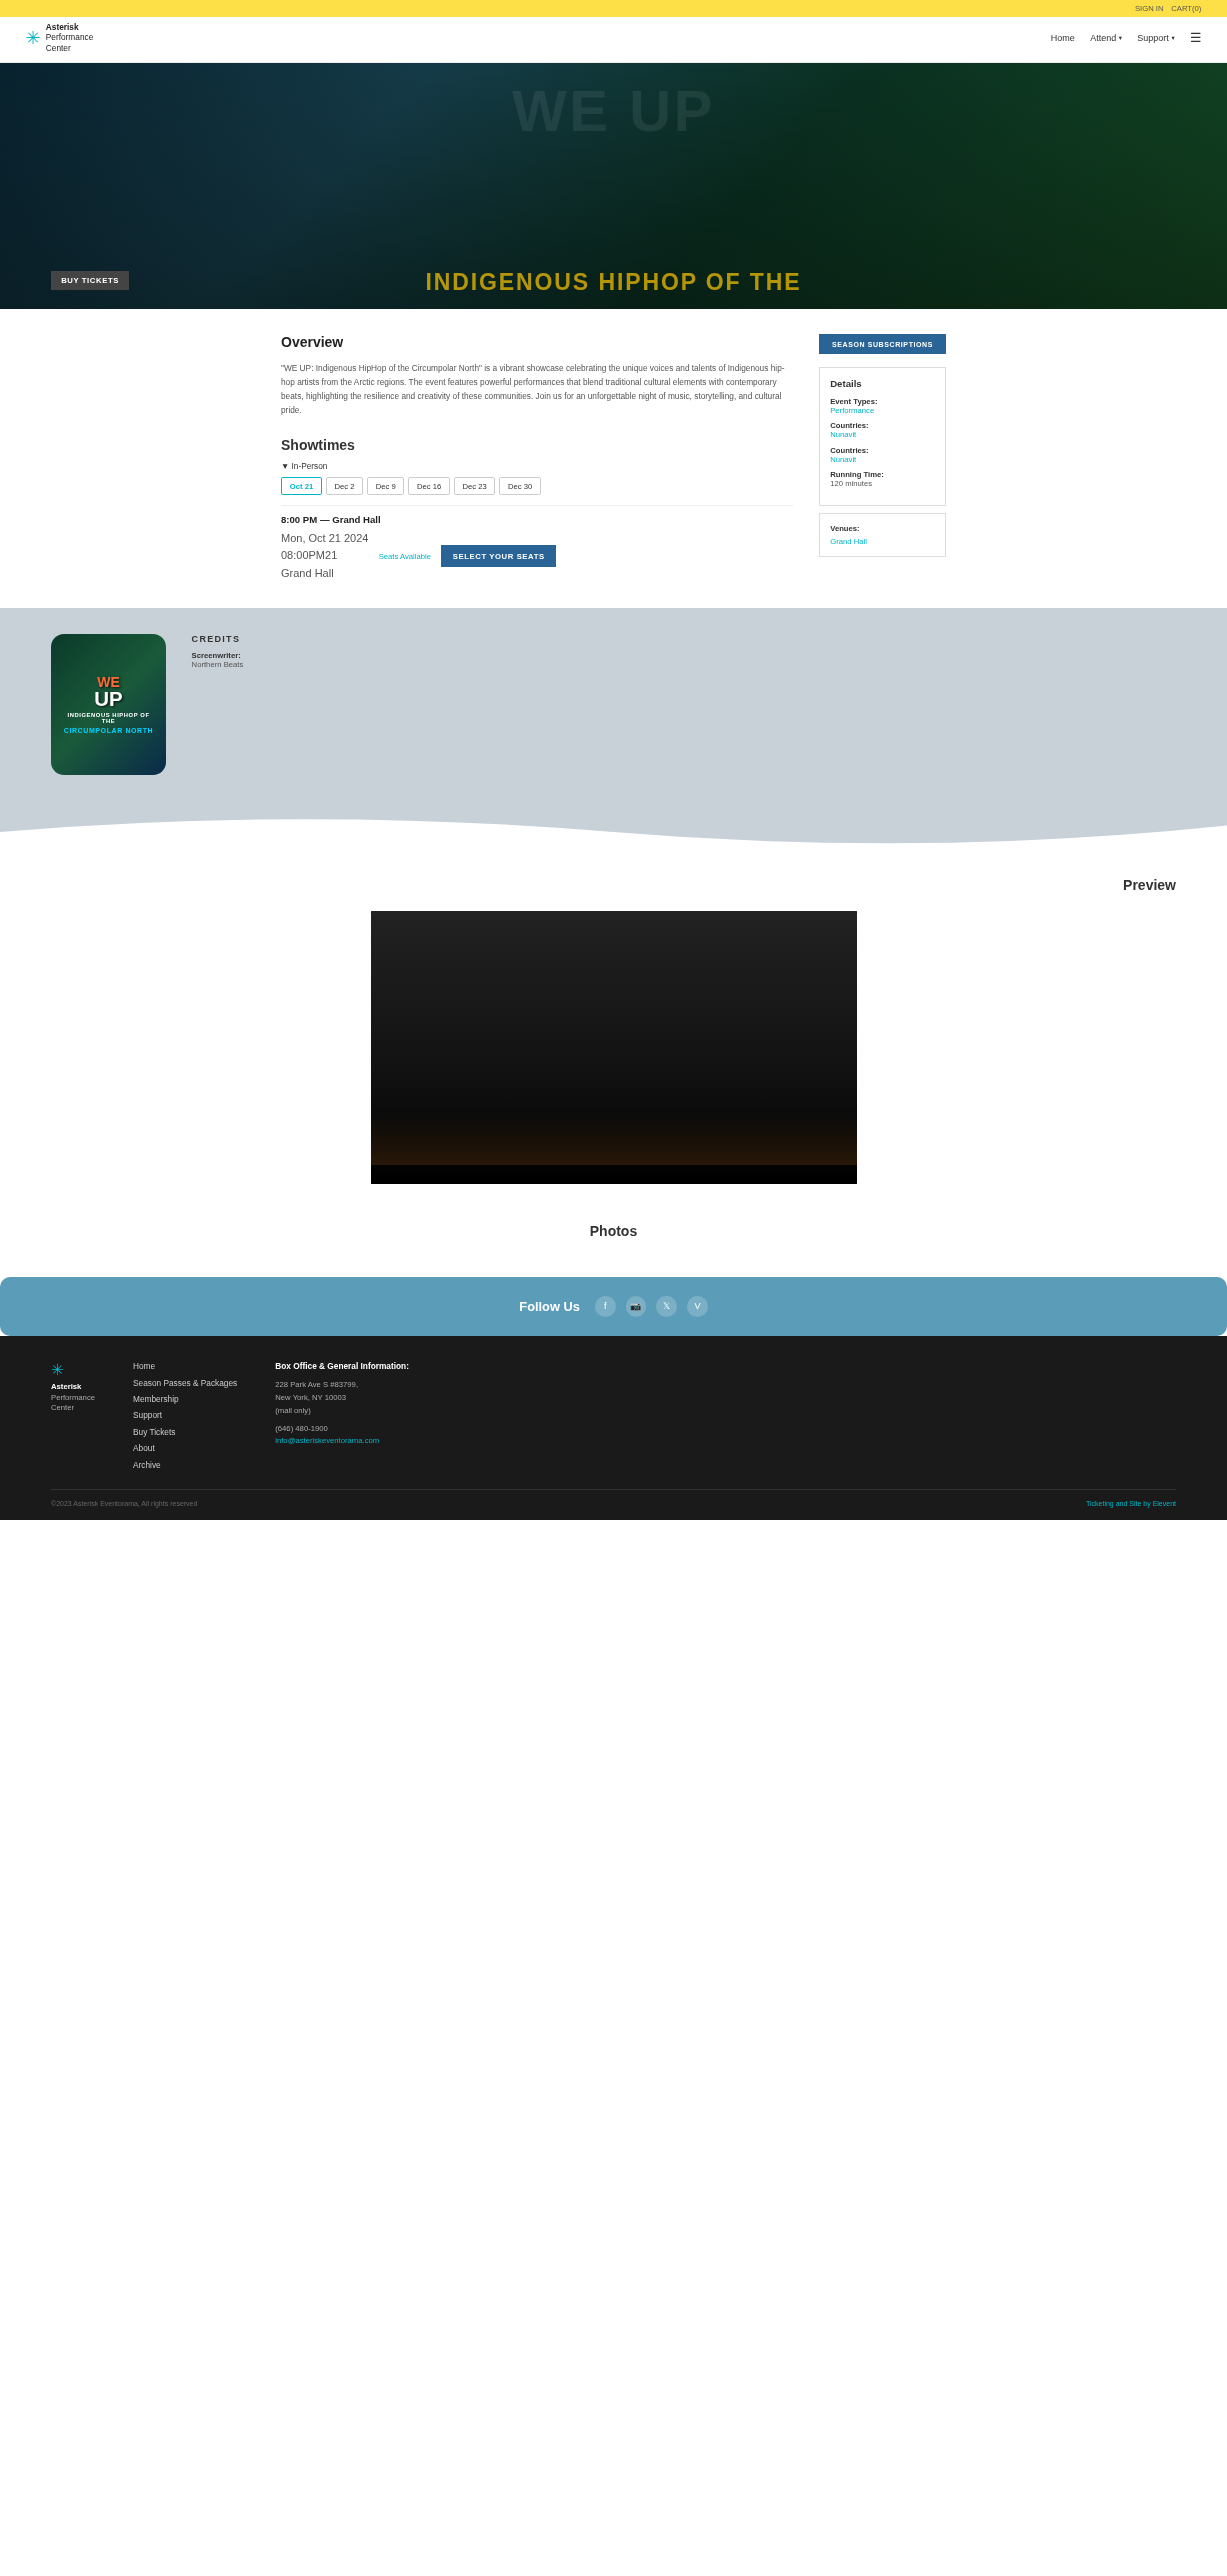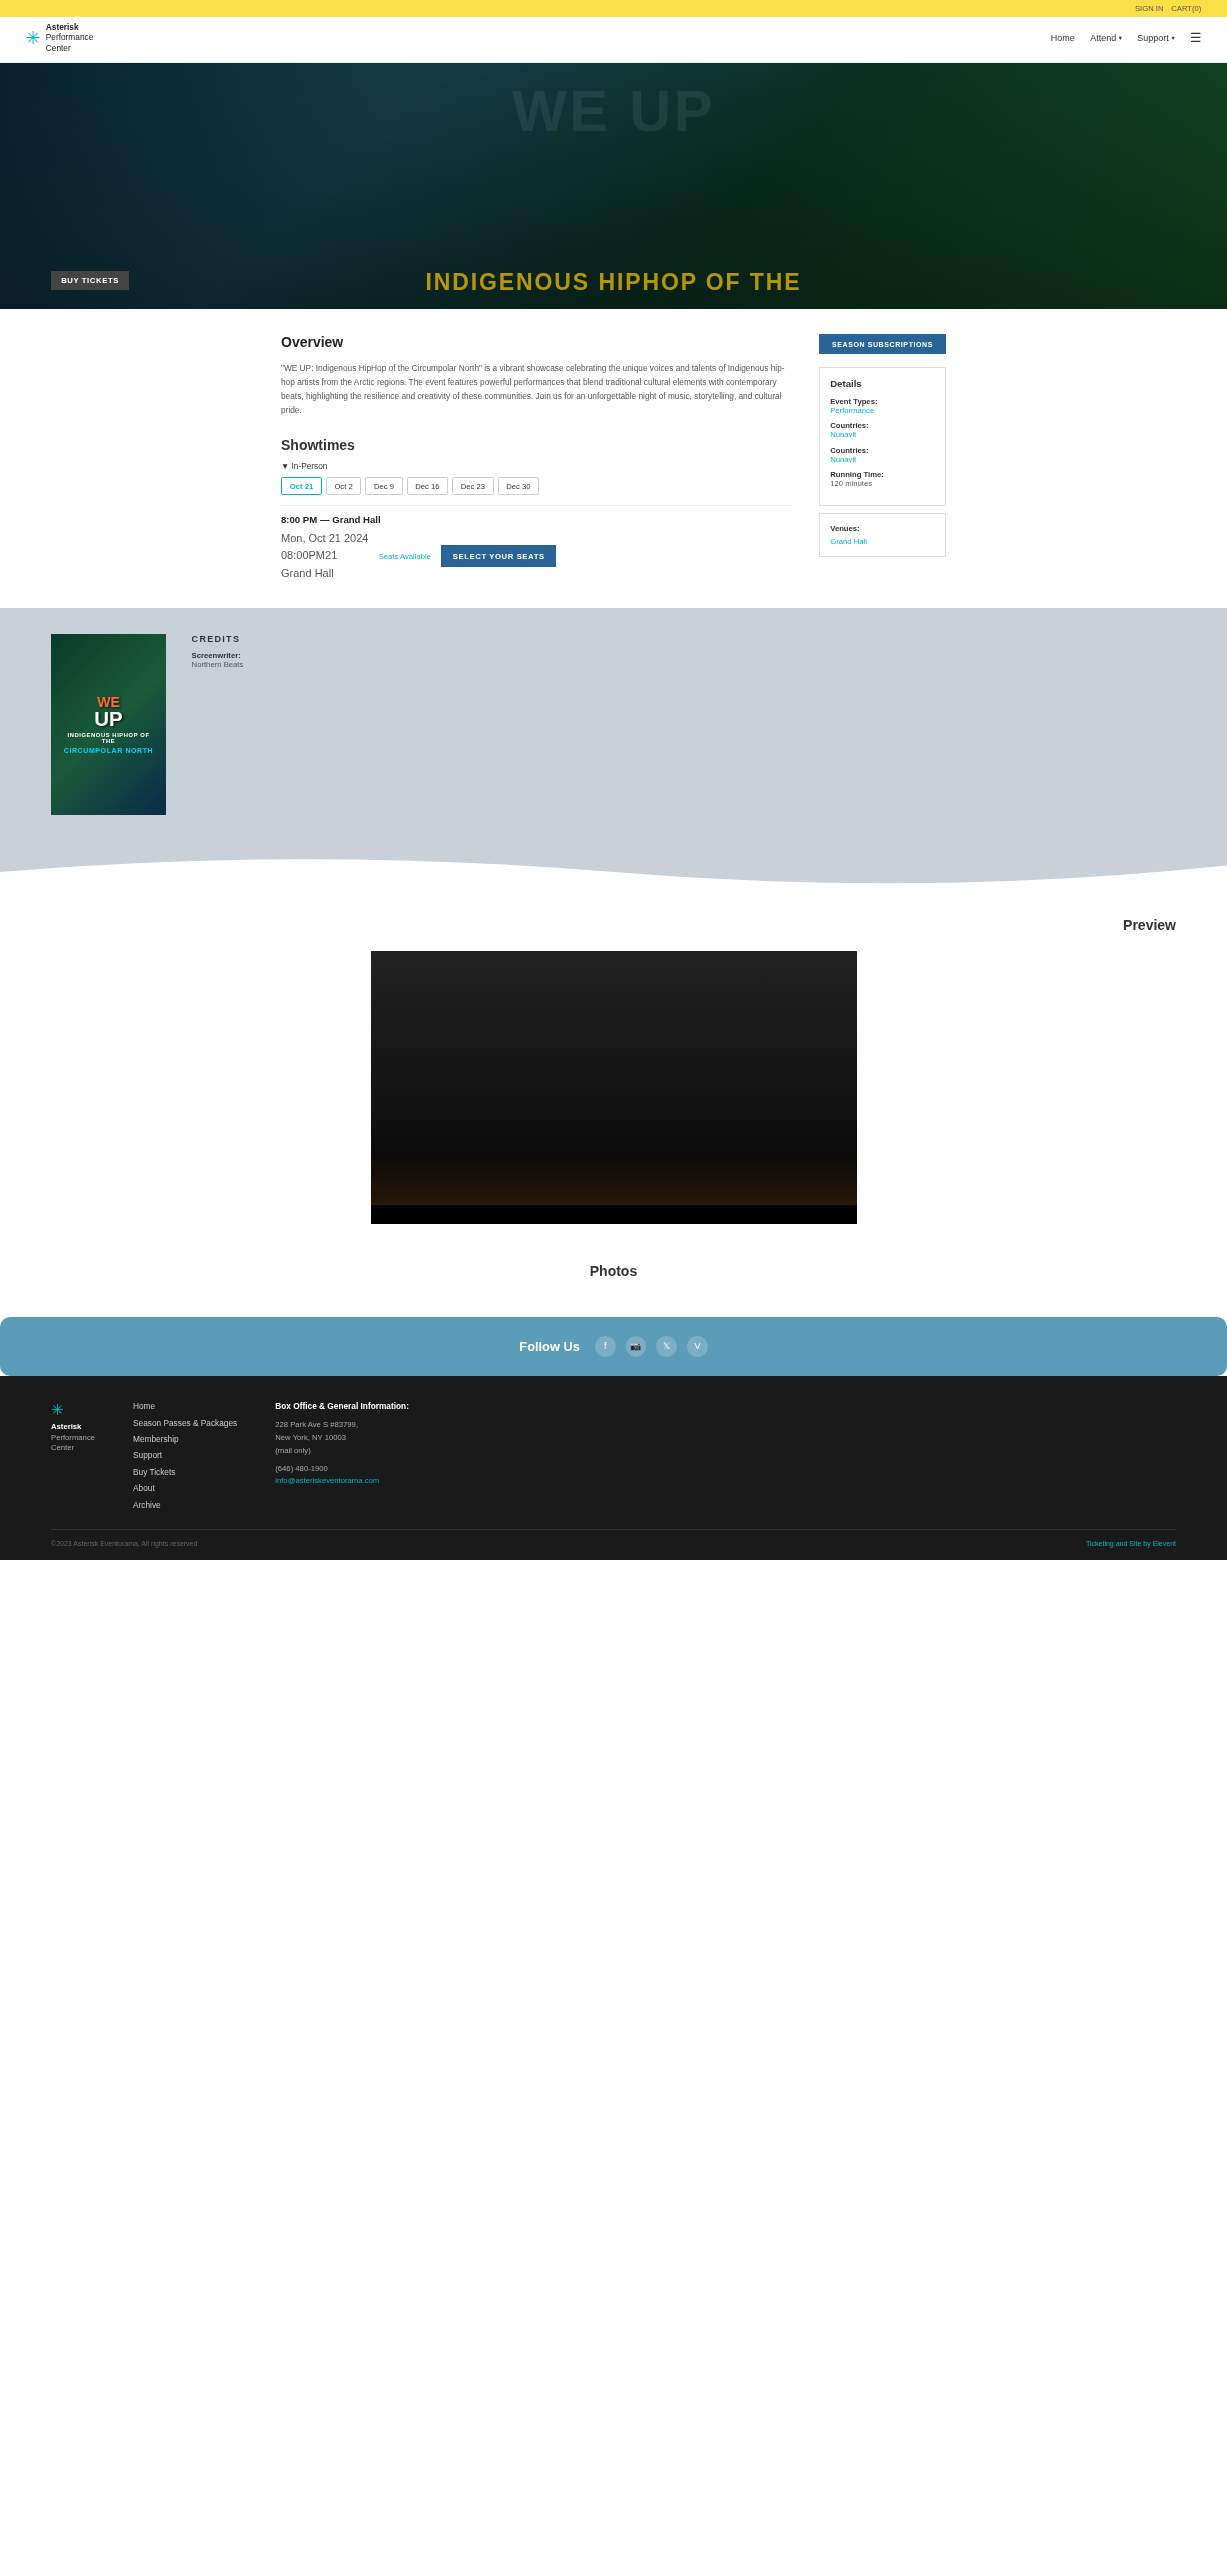--- a/index.html
+++ b/index.html
@@ -101,21 +101,21 @@
     .venues-box { border: 0.6px solid #ddd; padding: 10.2px; margin-top: 7.7px; }
     .venues-box .detail-label { font-size: 7.7px; font-weight: bold; margin-bottom: 3.8px; }
 
     
     .credits-section {
       background: #c8d0d8; padding: 25.6px 51px; display: flex; gap: 25.6px; align-items: flex-start;
     }
     .credits-poster {
       width: 115px; flex-shrink: 0;
       background: linear-gradient(135deg, #0a3a2a, #1a5a3a, #0a2a4a);
-      height: 181px; border-radius: 0; display: flex; align-items: center;
+      height: 141px; border-radius: 13px; display: flex; align-items: center;
       justify-content: center; overflow: hidden; position: relative;
     }
     .credits-poster-inner {
       text-align: center; padding: 10.2px;
     }
     .credits-poster-title {
       font-size: 14px; font-weight: 900; color: #ff6b35; text-transform: uppercase;
       text-shadow: 1.3px 1.3px 2.6px rgba(0,0,0,0.8); line-height: 1;
     }
     .credits-poster-sub {
@@ -236,21 +236,21 @@
       <p class="overview-text">
         <span>"WE UP: Indigenous HipHop of the Circumpolar North" is a vibrant showcase celebrating the unique voices and talents of Indigenous hip-hop artists from the Arctic regions. The event features powerful performances that blend traditional cultural elements with contemporary beats, highlighting the resilience and creativity of these communities. Join us for an unforgettable night of music, storytelling, and cultural pride.</span>
       </p>
     </section>
 
     <section class="showtimes">
       <h2>Showtimes</h2>
       <div class="in-person-label">▼ In-Person</div>
       <div class="date-tabs">
         <button class="date-tab active">Oct 21</button>
-        <button class="date-tab">Oct 2</button>
+        <button class="date-tab">Dec 2</button>
         <button class="date-tab">Dec 9</button>
         <button class="date-tab">Dec 16</button>
         <button class="date-tab">Dec 23</button>
         <button class="date-tab">Dec 30</button>
       </div>
       <div class="showtime-entry">
         <div class="showtime-time">8:00 PM — Grand Hall</div>
         <div class="showtime-details">
           <div class="showtime-info">
             <div>Mon, Oct 21 2024</div>

